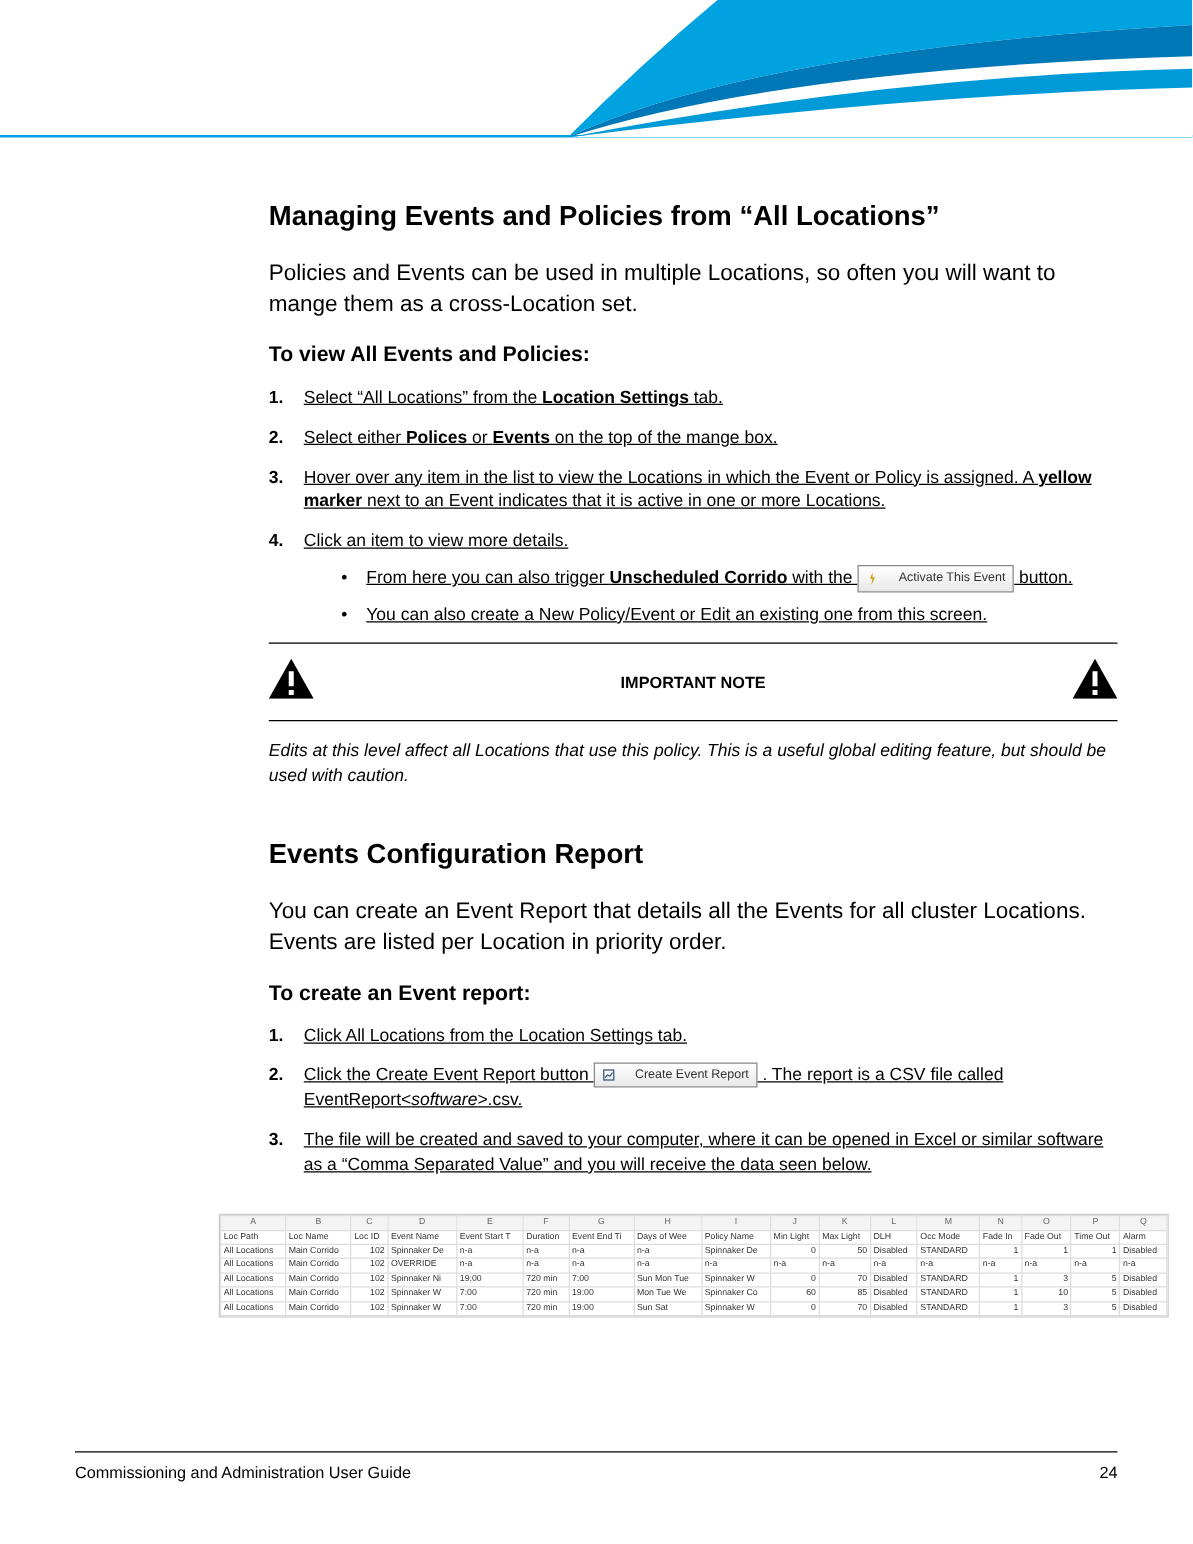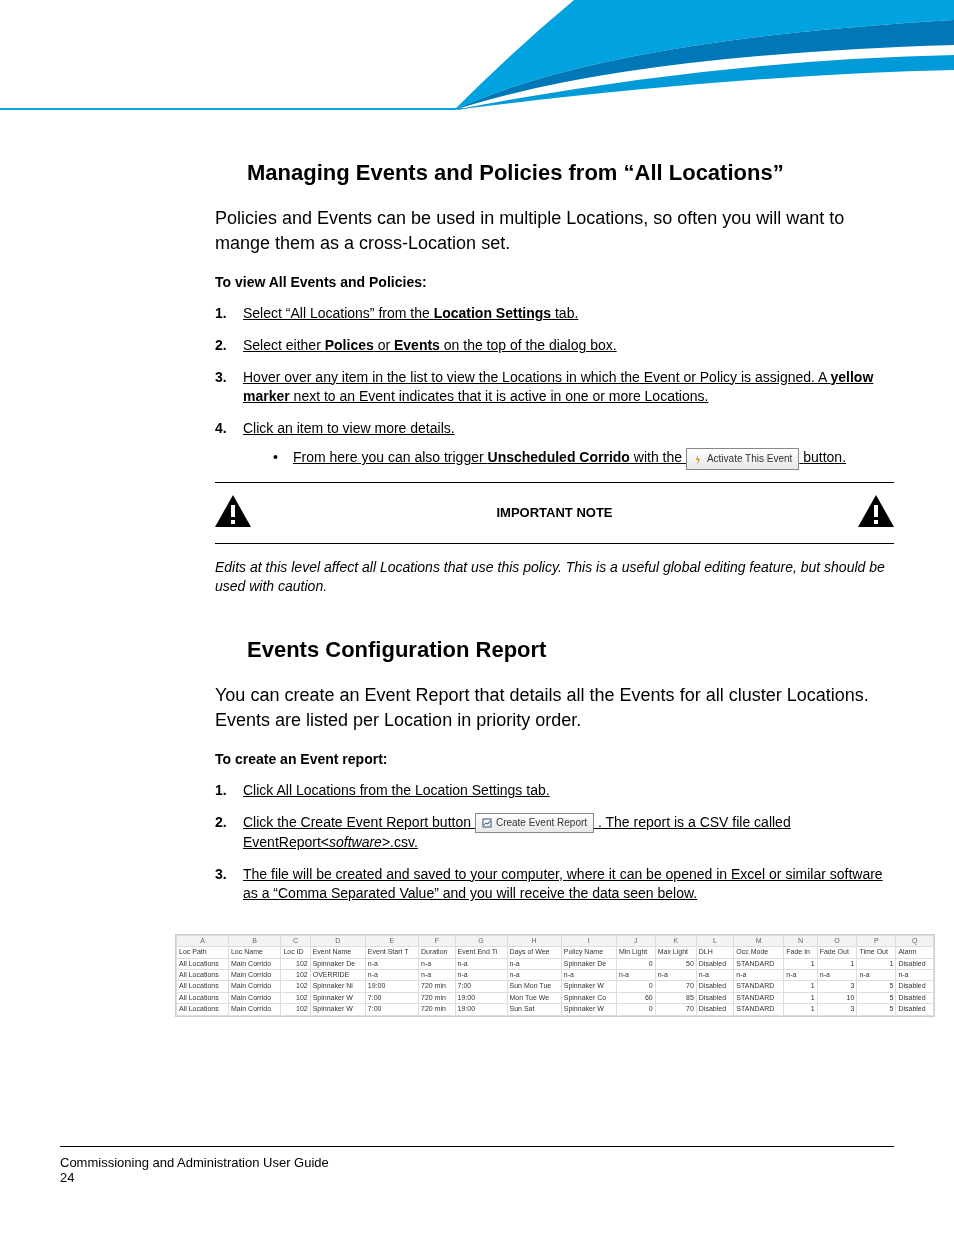--- a/index.html
+++ b/index.html
@@ -34,29 +34,28 @@
     height: 110px;
     overflow: hidden;
   }
   .content {
     padding: 50px 60px 0 215px;
   }
   h2 {
     font-size: 22px;
     font-weight: bold;
     margin-bottom: 20px;
-    margin-left: 32px;
   }
   .para {
     font-size: 18px;
     line-height: 1.4;
     margin-bottom: 18px;
   }
   .subhead {
-    font-size: 14px;
+    font-size: 17px;
     font-weight: bold;
     margin-bottom: 14px;
   }
   ol {
     list-style: none;
     counter-reset: step;
     margin-bottom: 10px;
   }
   ol > li {
     counter-increment: step;
@@ -85,21 +84,21 @@
     margin-bottom: 6px;
   }
   ul.bullets li::before {
     content: "•";
     position: absolute;
     left: 0;
   }
   .btn-inline {
     display: inline-flex;
     align-items: center;
-    gap: 4px;
+    gap: 16px;
     border: 1px solid #888;
     background: linear-gradient(#fff,#e8e8e8);
     font-size: 10px;
     padding: 2px 6px;
     vertical-align: middle;
     color: #333;
     white-space: nowrap;
   }
   .btn-inline .ico {
     width: 10px; height: 10px;
@@ -163,21 +162,20 @@
   .footer {
     position: absolute;
     bottom: 50px;
     left: 60px;
     right: 60px;
     border-top: 1px solid #000;
     padding-top: 8px;
     display: flex;
     justify-content: space-between;
     font-size: 13px;
-    flex-direction: column;
   }
   b { font-weight: bold; }
 </style>
 </head>
 <body>
 
 <div class="header">
   <div class="swoosh">
     <svg viewBox="0 0 500 110" width="500" height="110">
       <path d="M 0 110 Q 150 40 500 20 L 500 0 L 120 0 Q 60 50 0 110 Z" fill="#00a3e0"></path>
@@ -192,40 +190,41 @@
 
   <h2>Managing Events and Policies from “All Locations”</h2>
   <p class="para">Policies and Events can be used in multiple Locations, so often you will want to mange them as a cross-Location set.</p>
   <p class="subhead">To view All Events and Policies:</p>
 
   <ol>
     <li>
       <span>Select “All Locations” from the </span><b>Location Settings</b><span> tab.</span>
     </li>
     <li>
-      <span>Select either </span><b>Polices</b><span> or </span><b>Events</b><span> on the top of the dialog box.</span>
+      <span>Select either </span><b>Polices</b><span> or </span><b>Events</b><span> on the top of the mange box.</span>
     </li>
     <li>
       <span>Hover over any item in the list to view the Locations in which the Event or Policy is assigned. A </span><b>yellow marker</b><span> next to an Event indicates that it is active in one or more Locations.</span>
     </li>
     <li>
       <span>Click an item to view more details.</span>
       <ul class="bullets">
         <li>
           <span>From here you can also trigger </span><b>Unscheduled Corrido</b><span> with the </span>
           <span class="btn-inline">
             <span class="ico">
               <svg viewBox="0 0 10 10" width="10" height="10">
                   <path d="M5 0 L3 5 L5 5 L4 10 L7 4 L5 4 Z" fill="#c90"></path>
                 </svg>
             </span>
             <span>Activate This Event</span>
           </span>
           <span> button.</span>
         </li>
+        <li>You can also create a New Policy/Event or Edit an existing one from this screen.</li>
       </ul>
     </li>
   </ol>
 
   <div class="important-box">
     <span>
       <svg class="warn-triangle" viewBox="0 0 36 32">
           <path d="M18 0 L36 32 L0 32 Z" fill="#000"></path>
           <rect x="16" y="10" width="4" height="12" fill="#fff"></rect>
           <rect x="16" y="25" width="4" height="4" fill="#fff"></rect>

